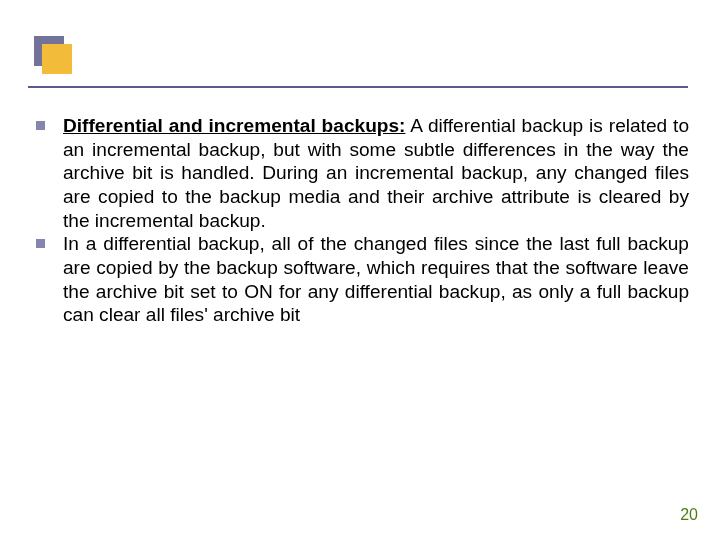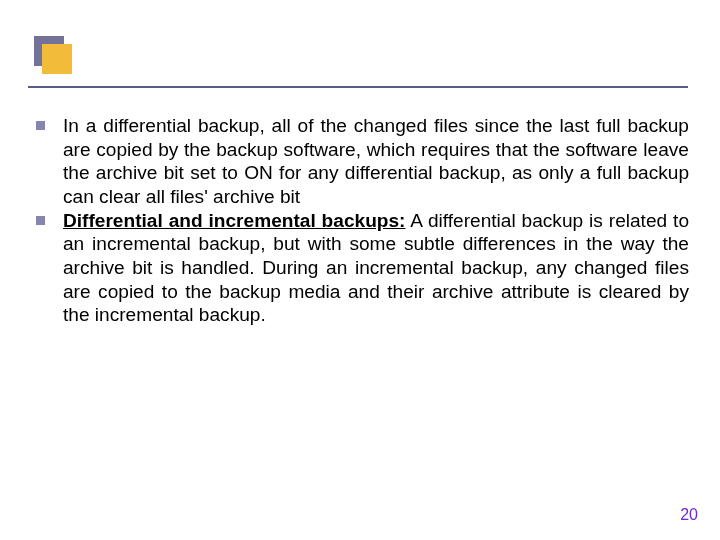--- a/index.html
+++ b/index.html
@@ -77,49 +77,49 @@
   }
   .heading {
     font-weight: bold;
     text-decoration: underline;
   }
   .pagenum {
     position: absolute;
     bottom: 16px;
     right: 22px;
     font-size: 16px;
-    color: #6d28d9;
+    color: #4d7c0f;
   }
   
 </style>
 </head>
 <body>
 
 <div class="slide">
 
   <div class="logo-box">
     <div class="logo-back"></div>
     <div class="logo-front"></div>
   </div>
 
   <div class="title-underline"></div>
 
   <div class="content">
 
     <div class="row">
       <div class="bullet"></div>
       <div class="para">
-        <span> In a differential backup, all of the changed files since the last full backup are copied by the backup software, which requires that the software leave the archive bit set to ON for any differential backup, as only a full backup can clear all files' archive bit</span>
+        <span class="heading">Differential and incremental backups:</span><span> A differential backup is related to an incremental backup, but with some subtle differences in the way the archive bit is handled. During an incremental backup, any changed files are copied to the backup media and their archive attribute is cleared by the incremental backup.</span>
       </div>
     </div>
 
     <div class="row">
       <div class="bullet"></div>
       <div class="para">
-        <span class="heading">Differential and incremental backups:</span><span> A differential backup is related to an incremental backup, but with some subtle differences in the way the archive bit is handled. During an incremental backup, any changed files are copied to the backup media and their archive attribute is cleared by the incremental backup.</span>
+        <span> In a differential backup, all of the changed files since the last full backup are copied by the backup software, which requires that the software leave the archive bit set to ON for any differential backup, as only a full backup can clear all files' archive bit</span>
       </div>
     </div>
 
   </div>
 
   <div class="pagenum">20</div>
 
 </div>
 
 </body></html>

